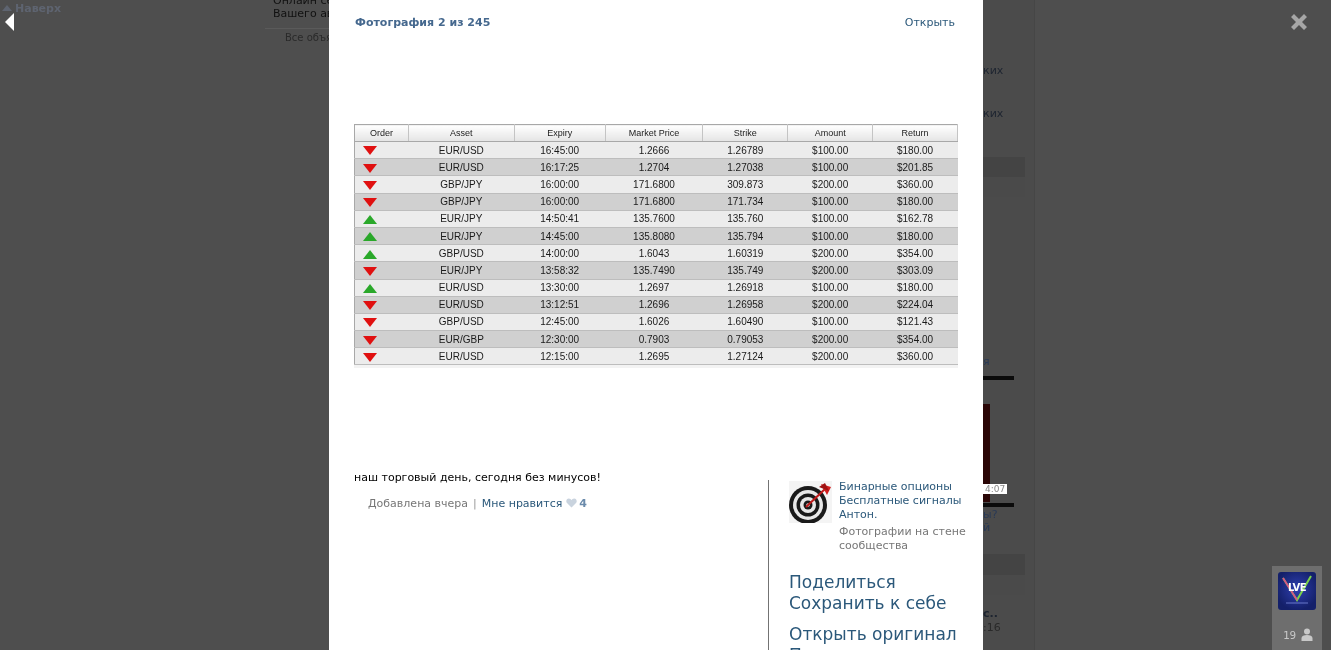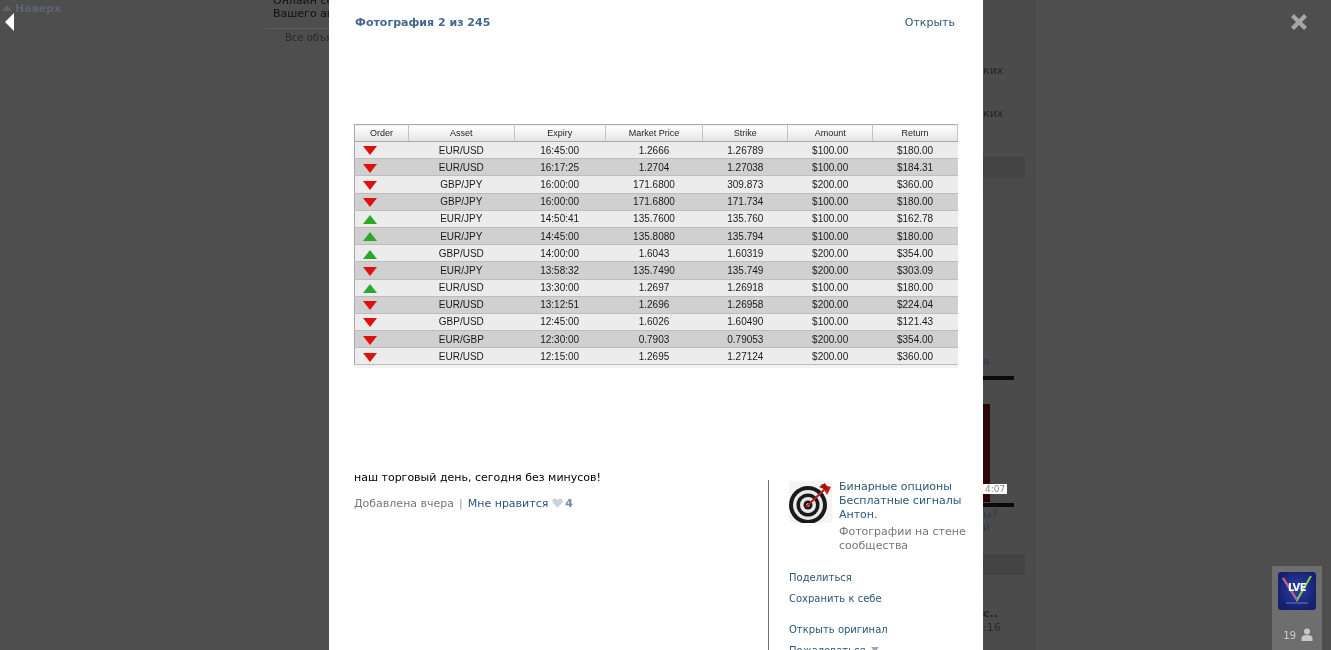--- a/index.html
+++ b/index.html
@@ -110,21 +110,21 @@
   }
   .tri-up {
     display: inline-block; width: 0; height: 0;
     border-left: 7px solid transparent; border-right: 7px solid transparent;
     border-bottom: 9px solid #2aa82a; vertical-align: middle;
   }
   .caption {
     position: absolute; left: 25px; top: 471px; color: #000; font-size: 11px;
   }
   .meta {
-    position: absolute; left: 25px; top: 497px; font-size: 11px; color: #777;
+    position: absolute; left: 39px; top: 497px; font-size: 11px; color: #777;
   }
   .meta .sep { color: #999; margin: 0 5px; }
   .meta .like { color: #2b587a; cursor: pointer; }
   .meta .heart { display: inline-block; vertical-align: -1px; margin-left: 4px; }
   .meta .count { color: #6b8bab; font-weight: bold; margin-left: 2px; }
 
   .side {
     position: absolute; left: 439px; top: 480px; width: 215px; height: 181px;
     border-left: 1px solid #737373;
   }
@@ -134,21 +134,21 @@
   }
   .owner-name {
     position: absolute; left: 70px; top: 0px; width: 130px;
     color: #2b587a; font-size: 11px; line-height: 14px; cursor: pointer;
   }
   .owner-sub {
     position: absolute; left: 70px; top: 45px; width: 130px;
     color: #777; font-size: 11px; line-height: 14px;
   }
   .side-link {
-    position: absolute; left: 20px; color: #2b587a; font-size: 10px; cursor: pointer;
+    position: absolute; left: 20px; color: #2b587a; font-size: 17px; cursor: pointer;
   }
   .side-link .dd {
     display: inline-block; width: 0; height: 0; margin-left: 5px; vertical-align: 2px;
     border-left: 4px solid transparent; border-right: 4px solid transparent;
     border-top: 5px solid #9aa9b9;
   }
 </style>
 </head>
 <body>
 
@@ -214,21 +214,21 @@
             <td>$100.00</td>
             <td>$180.00</td>
           </tr>
           <tr class="even">
             <td class="order"><span class="tri-down"></span></td>
             <td>EUR/USD</td>
             <td>16:17:25</td>
             <td>1.2704</td>
             <td>1.27038</td>
             <td>$100.00</td>
-            <td>$184.31</td>
+            <td>$201.85</td>
           </tr>
           <tr class="odd">
             <td class="order"><span class="tri-down"></span></td>
             <td>GBP/JPY</td>
             <td>16:00:00</td>
             <td>171.6800</td>
             <td>309.873</td>
             <td>$200.00</td>
             <td>$360.00</td>
           </tr>

